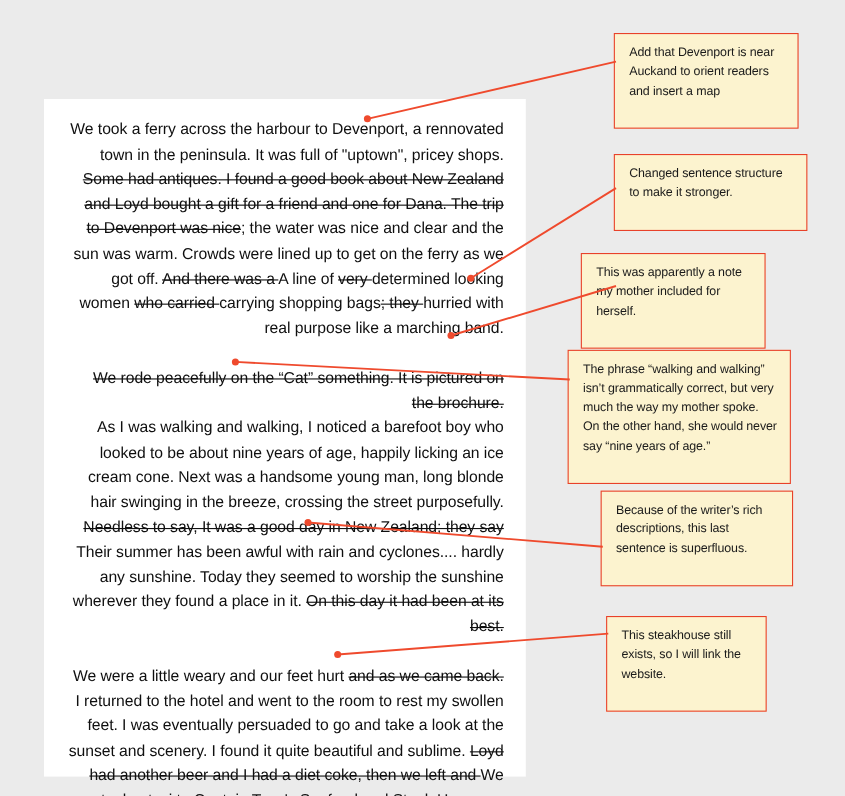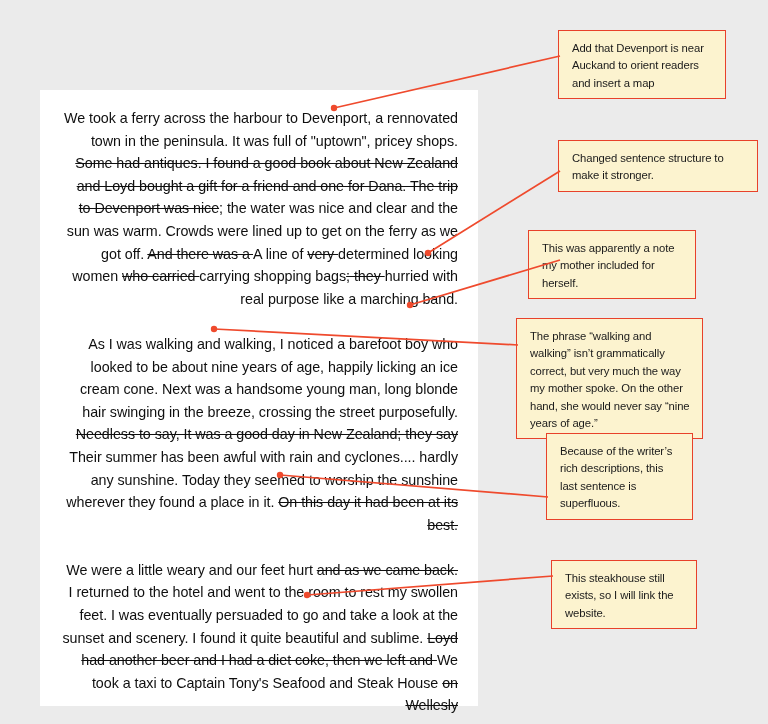--- a/index.html
+++ b/index.html
@@ -40,62 +40,63 @@
   }
 
   
   .comment {
     position: absolute;
     background: #fcf3cf;
     border: 1.6px solid #e8412a;
     color: #1a1a1a;
     font-size: 11.3px;
     line-height: 17.4px;
-    padding: 9px 11px 6px 13px;
+    padding: 9px 11px 24px 13px;
     letter-spacing: -0.1px;
   }
 
   
   #wires {
     position: absolute;
     left: 0; top: 0;
     width: 768px; height: 724px;
     pointer-events: none;
   }
 </style>
 </head>
 <body>
 
 <div id="page">
   <div id="doc-body">
       <div class="para"><span>We took a ferry across the harbour to Devenport, a rennovated town in the peninsula. It was full of "uptown", pricey shops. </span><span class="del">Some had antiques. I found a good book about New Zealand and Loyd bought a gift for a friend and one for Dana. The trip to Devenport was nice</span><span>; the water was nice and clear and the sun was warm. Crowds were lined up to get on the ferry as we got off.  </span><span class="del">And there was a </span><span>A line of </span><span class="del">very </span><span>determined looking women </span><span class="del">who carried </span><span>carrying shopping bags</span><span class="del">; they </span><span>hurried with real purpose like a marching band.</span></div>
       <div class="gap"></div>
+      <div class="para"><span class="del">We rode peacefully on the “Cat” something. It is pictured on the brochure.</span></div>
       <div class="para"><span>As I was walking and walking, I noticed a barefoot boy who looked to be about nine years of age, happily licking an ice cream cone. Next was a handsome young man, long blonde hair swinging in the breeze, crossing the street purposefully. </span><span class="del">Needless to say, It was a good day in New Zealand; they say </span><span>Their summer has been awful with rain and cyclones.... hardly any sunshine. Today they seemed to worship the sunshine wherever they found a place in it. </span><span class="del">On this day it had been at its best. </span></div>
       <div class="gap"></div>
       <div class="para"><span>We were a little weary and our feet hurt </span><span class="del">and as we came back. </span><span>I returned to the hotel and went to the room to rest my swollen feet. I was eventually persuaded to go and take a look at the sunset and scenery. I found it quite beautiful and sublime. </span><span class="del">Loyd had another beer and I had a diet coke, then we left and </span><span>We took a taxi to Captain Tony's Seafood and Steak House </span><span class="del">on Wellesly</span></div>
     </div>
 </div>
 
 <div class="comment" style="left:558px; top:30px; width:168px;">
   <span>Add that Devenport is near Auckand to orient readers and insert a map</span>
 </div>
 
-<div class="comment" style="left:558px; top:140px; width:200px;">
+<div class="comment" style="left:558px; top:140px; width:176px;">
   <span>Changed sentence structure to make it stronger.</span>
 </div>
 
 <div class="comment" style="left:528px; top:230px; width:168px;">
   <span>This was apparently a note my mother included for herself.</span>
 </div>
 
-<div class="comment" style="left:516px; top:318px; width:187px;">
+<div class="comment" style="left:516px; top:318px; width:203px;">
   <span>The phrase “walking and walking” isn’t grammatically correct, but very much the way my mother spoke.  On the other hand, she would never say “nine years of age.”</span>
 </div>
 
-<div class="comment" style="left:546px; top:433px; width:147px;">
+<div class="comment" style="left:546px; top:446px; width:175px;">
   <span>Because of the writer’s rich descriptions, this last sentence is superfluous.</span>
 </div>
 
 <div class="comment" style="left:551px; top:560px; width:146px;">
   <span>This steakhouse still exists, so I will link the website.</span>
 </div>
 
 <svg id="wires" viewBox="0 0 768 724" xmlns="http://www.w3.org/2000/svg">
     <g>
       <line x1="334" y1="108" x2="560" y2="56" stroke="#ef4a2d" stroke-width="1.7"></line>

